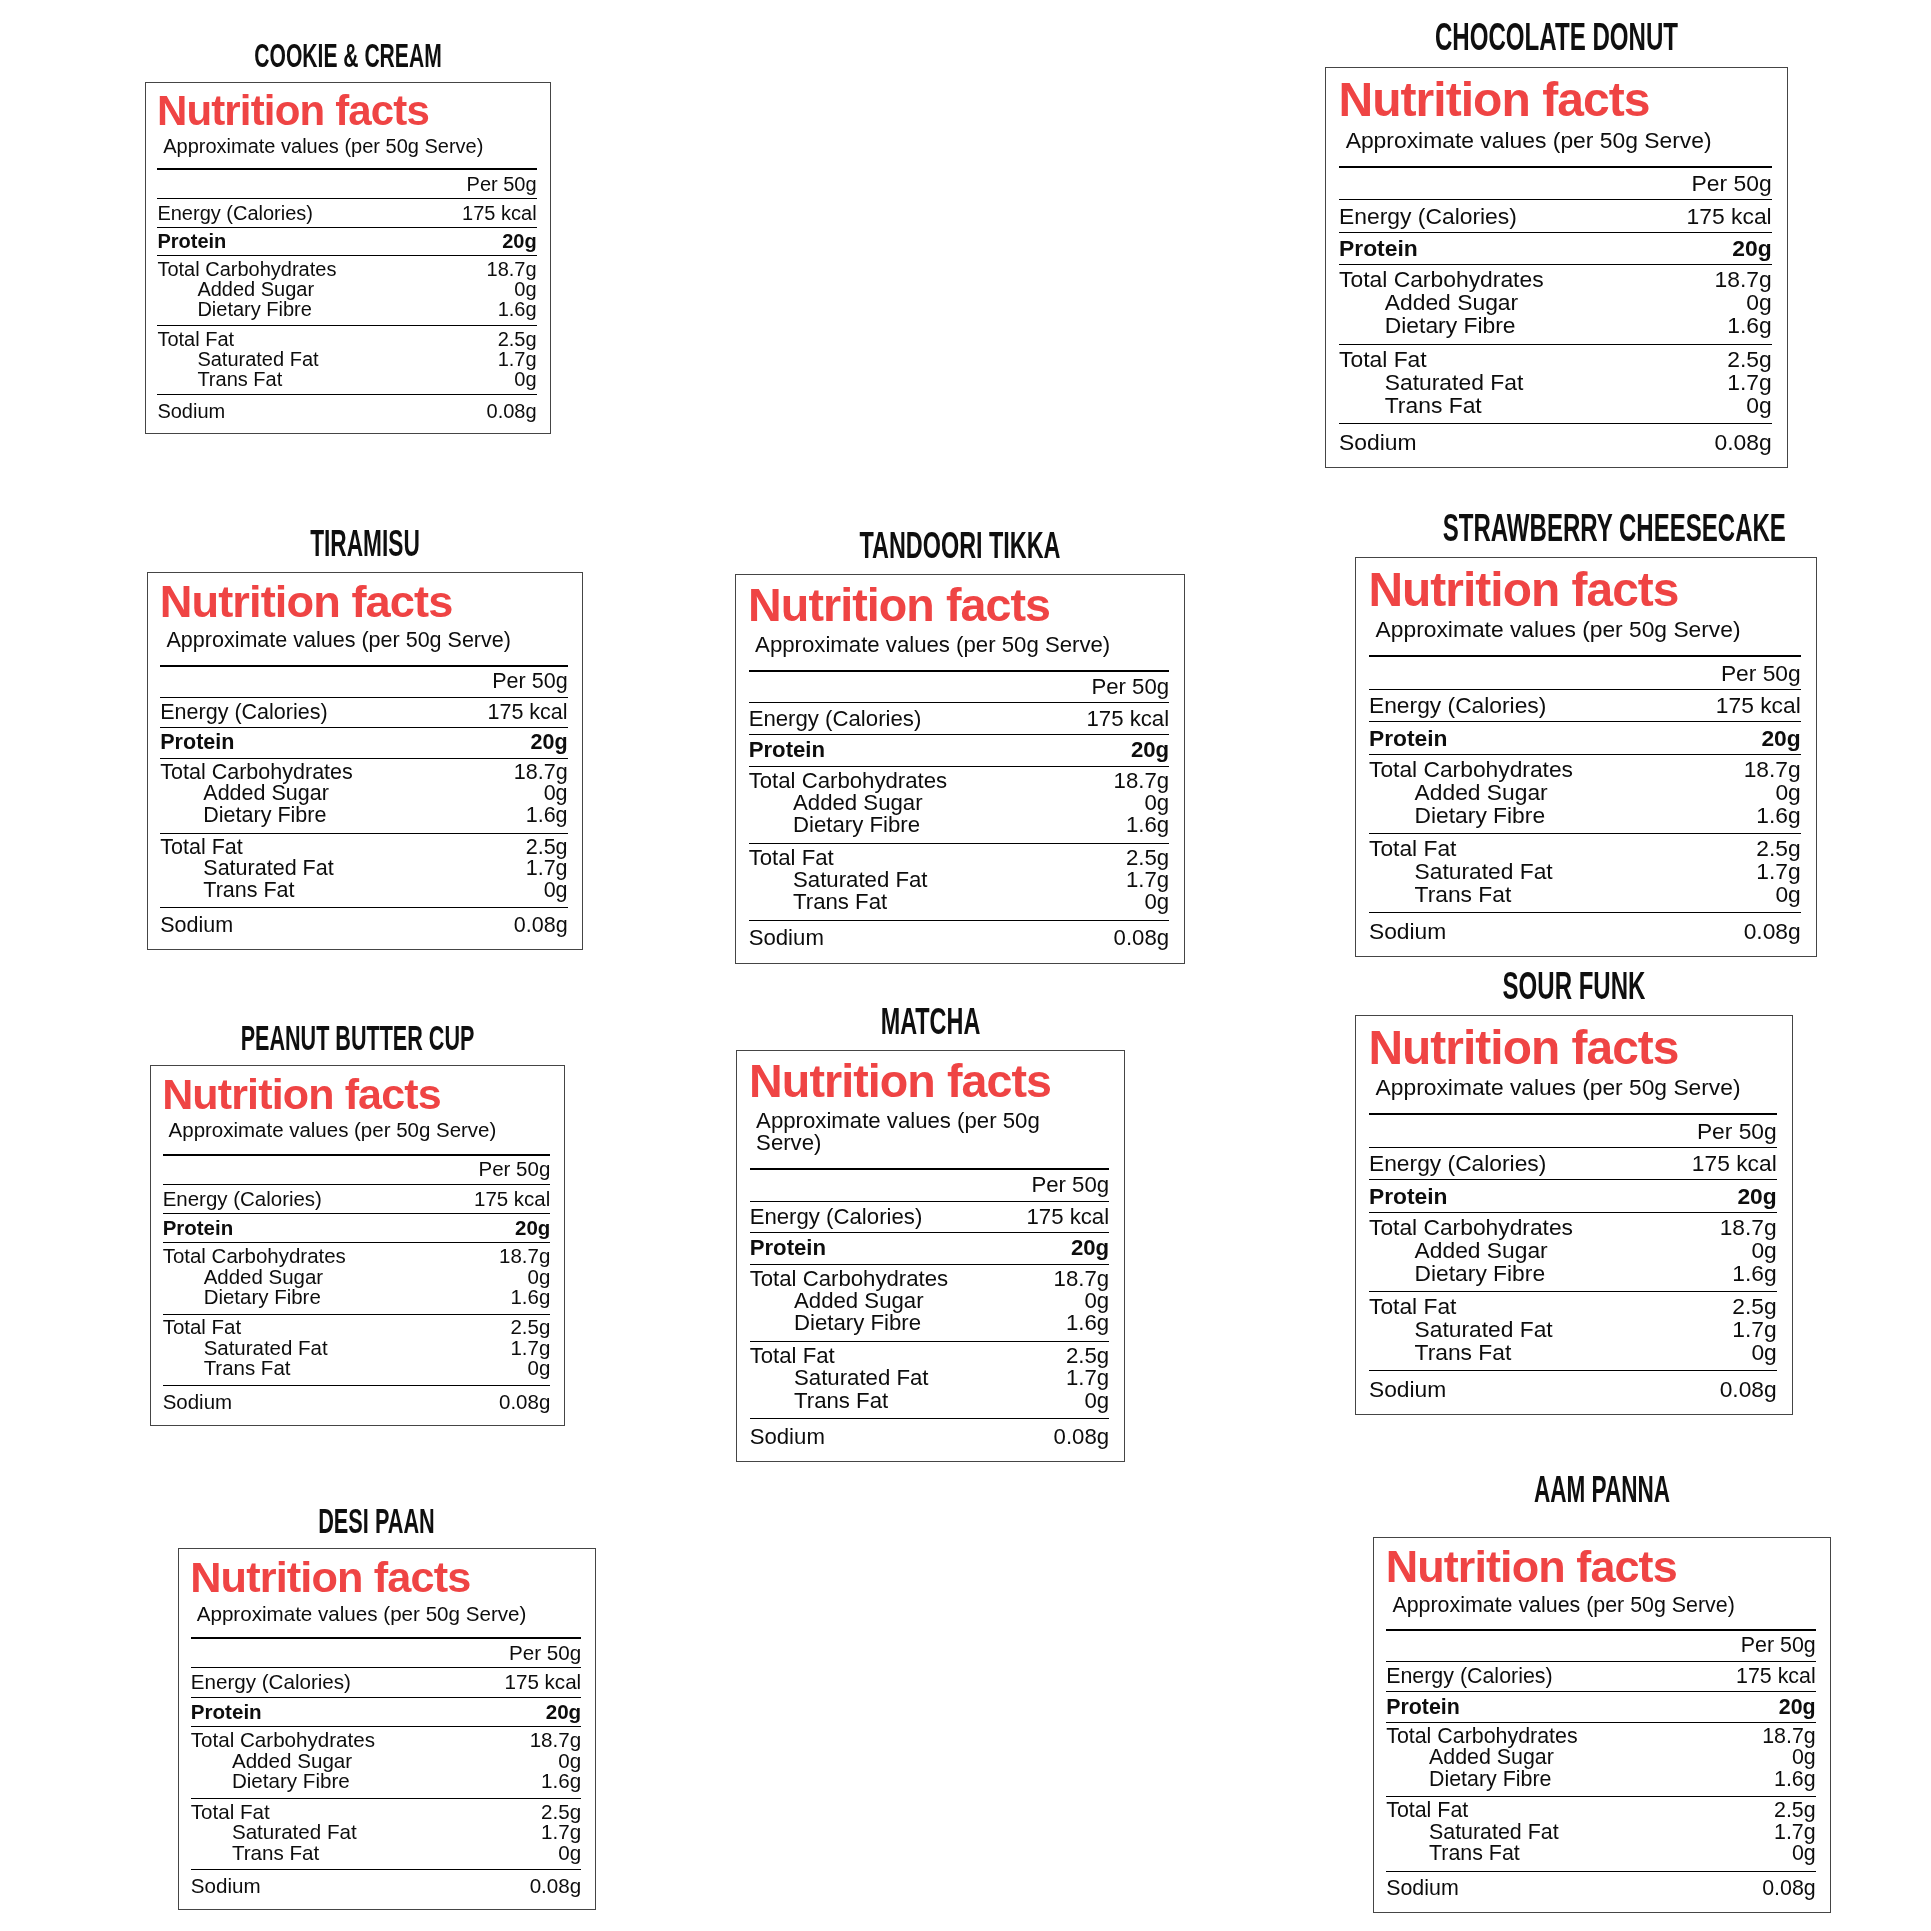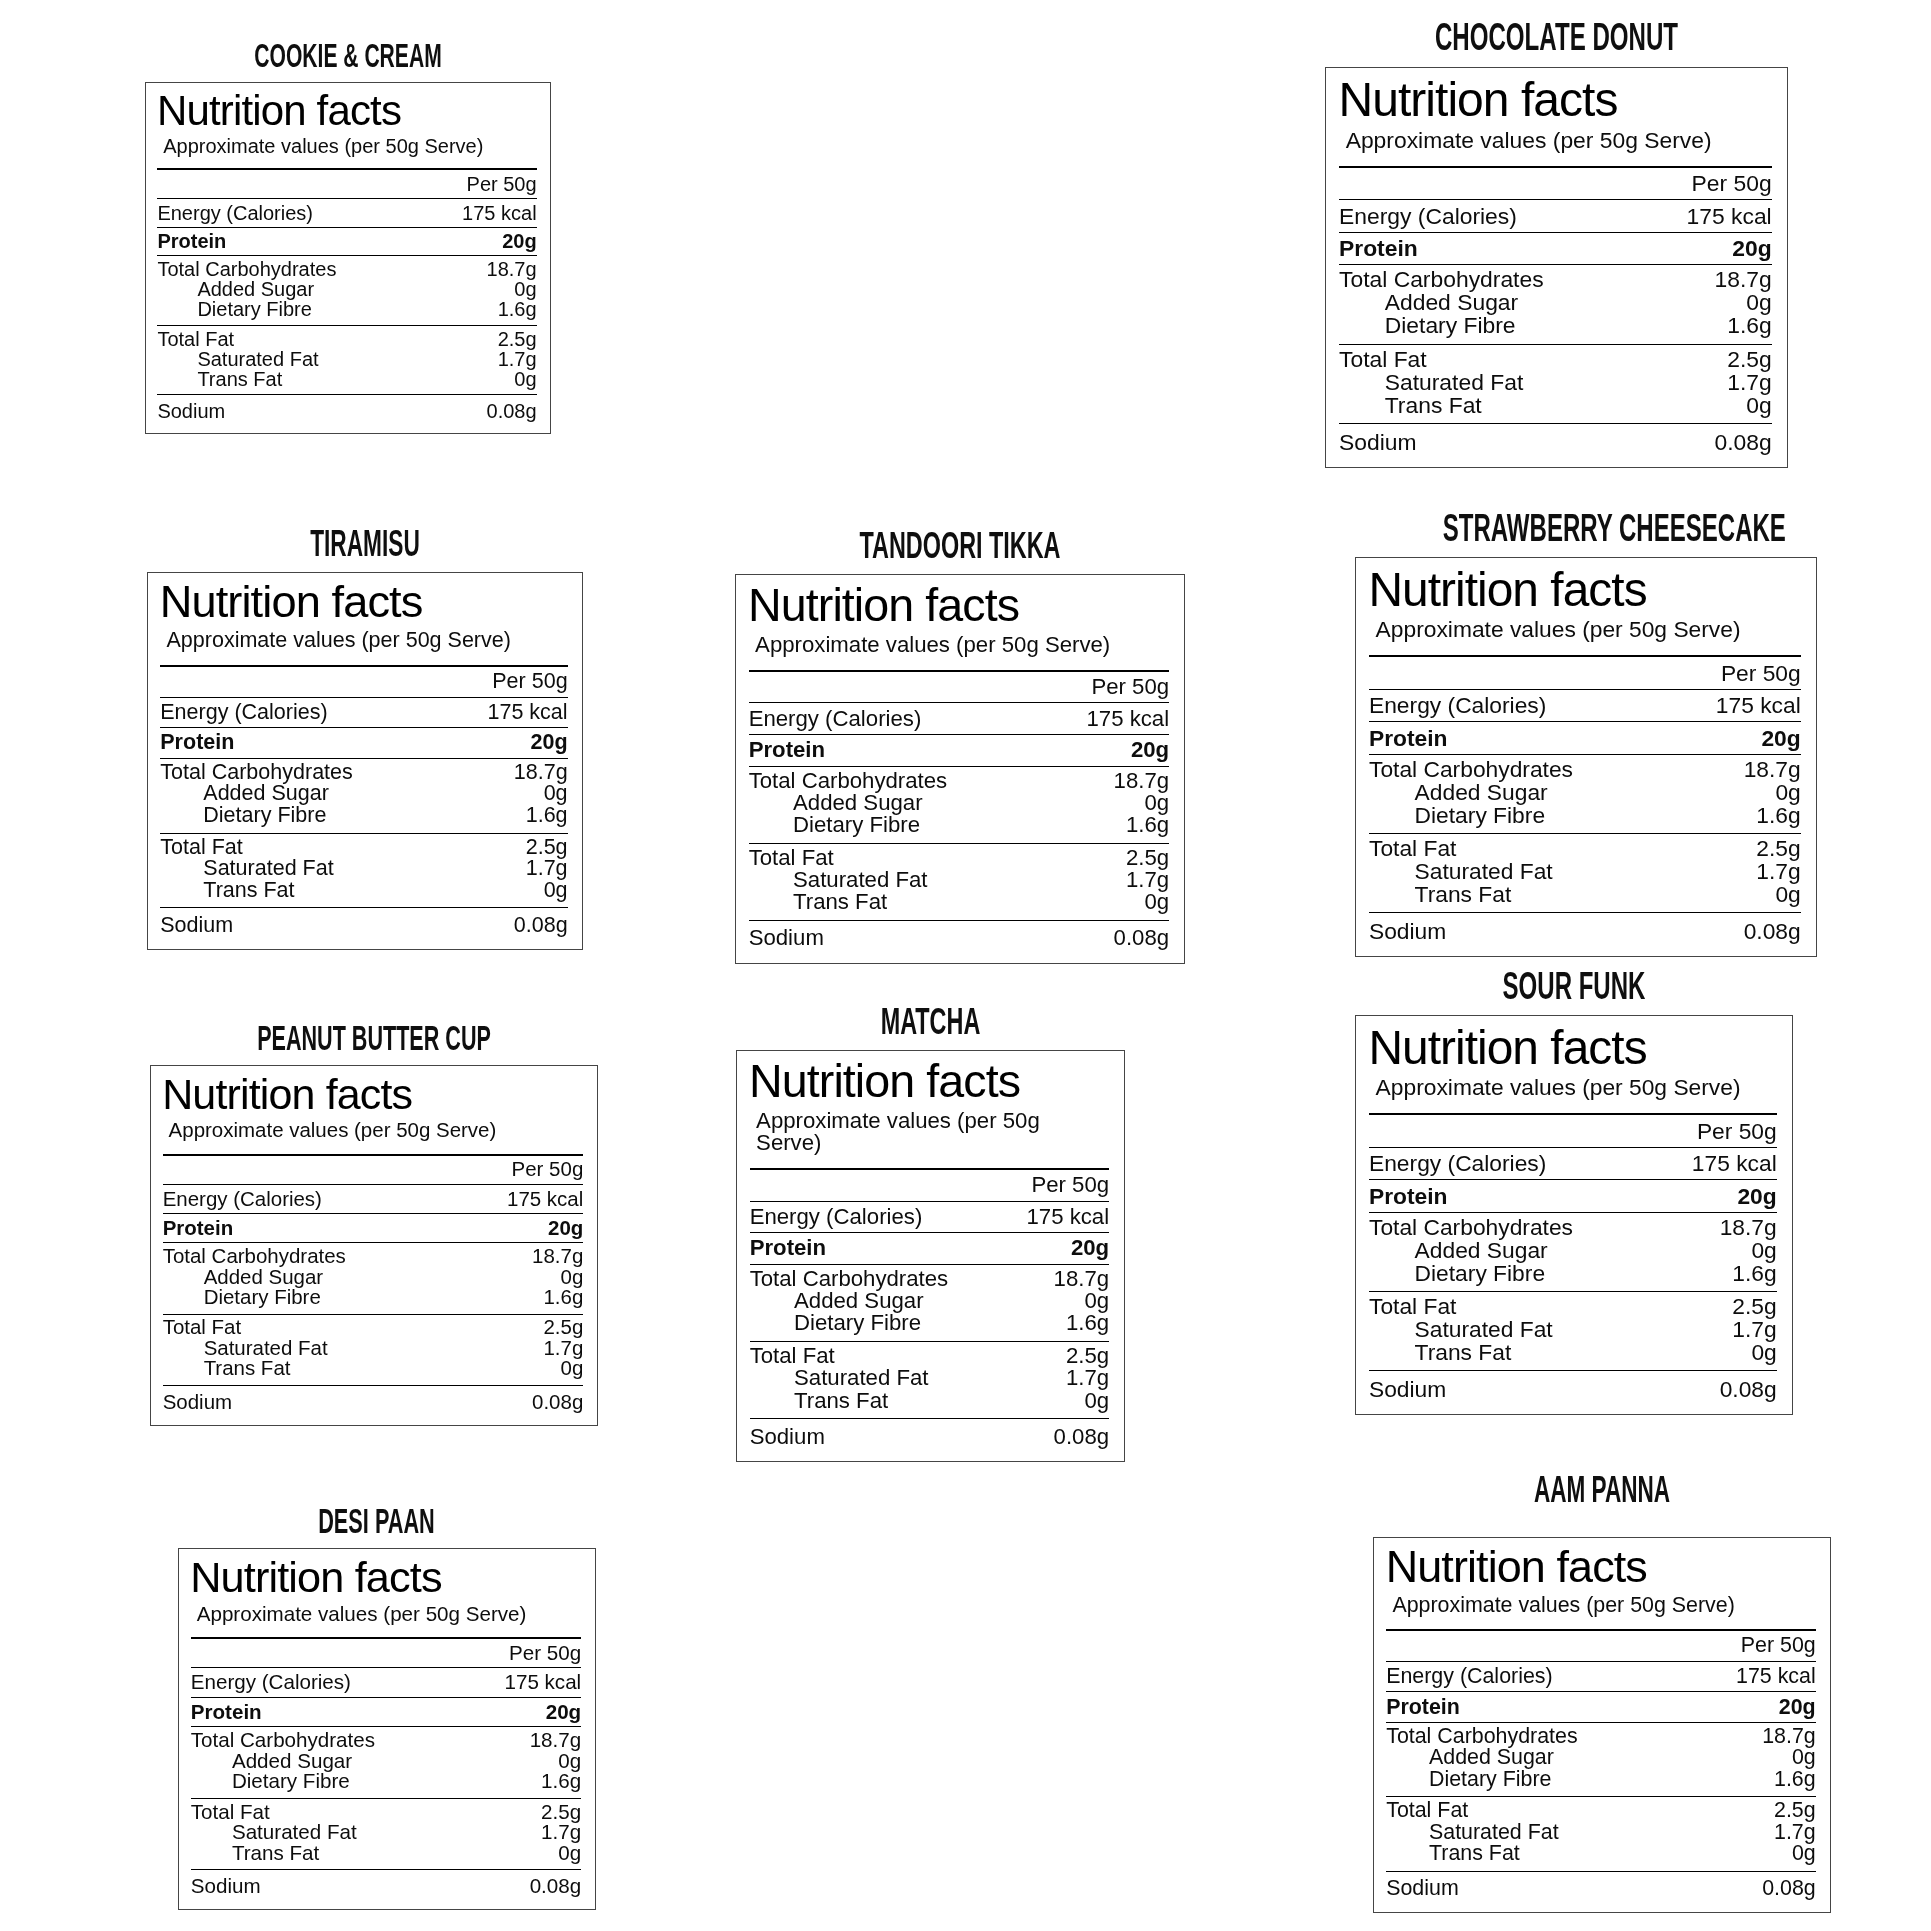--- a/index.html
+++ b/index.html
@@ -30,23 +30,23 @@
   .unit{font-size:calc(20px * var(--s,1));}
   .card{
     background:#ffffff;
     border:1.9px solid #454545;
     padding:0 0 0.6em 0;
   }
   .nf-head{
     margin:0.18em 0.26em 0 0.26em;
     font-size:2.1em;
     line-height:0.95;
-    font-weight:400;
+    font-weight:700;
     letter-spacing:-0.02em;
-    color:#000000;
+    color:#ef4444;
   }
   .nf-sub{
     margin:0.28em 0.6em 0 0.86em;
     font-size:1em;
     line-height:1;
   }
   .tbl{margin:0.62em 0.67em 0 0.57em;}
   .rule{border-top:1.9px solid #000;height:0;}
   .rule.thick{border-top-width:2.9px;}
   .row{
@@ -358,21 +358,21 @@
       </div>
       <div class="rule"></div>
       <div class="row sodium">
           <span class="k">Sodium</span>
           <span class="v">0.08g</span>
         </div>
     </div>
   </section>
 </div>
 
-<div class="unit" style="left:150px;top:1065px;width:448px;--s:1.024;">
+<div class="unit" style="left:150px;top:1065px;width:415px;--s:1.024;">
   <h2 class="flavor">PEANUT BUTTER CUP</h2>
   <section class="card">
     <h1 class="nf-head">Nutrition facts</h1>
     <p class="nf-sub">Approximate values (per 50g Serve)</p>
     <div class="tbl">
       <div class="rule thick"></div>
       <div class="row header">
           <span class="v">Per 50g</span>
         </div>
       <div class="rule"></div>

